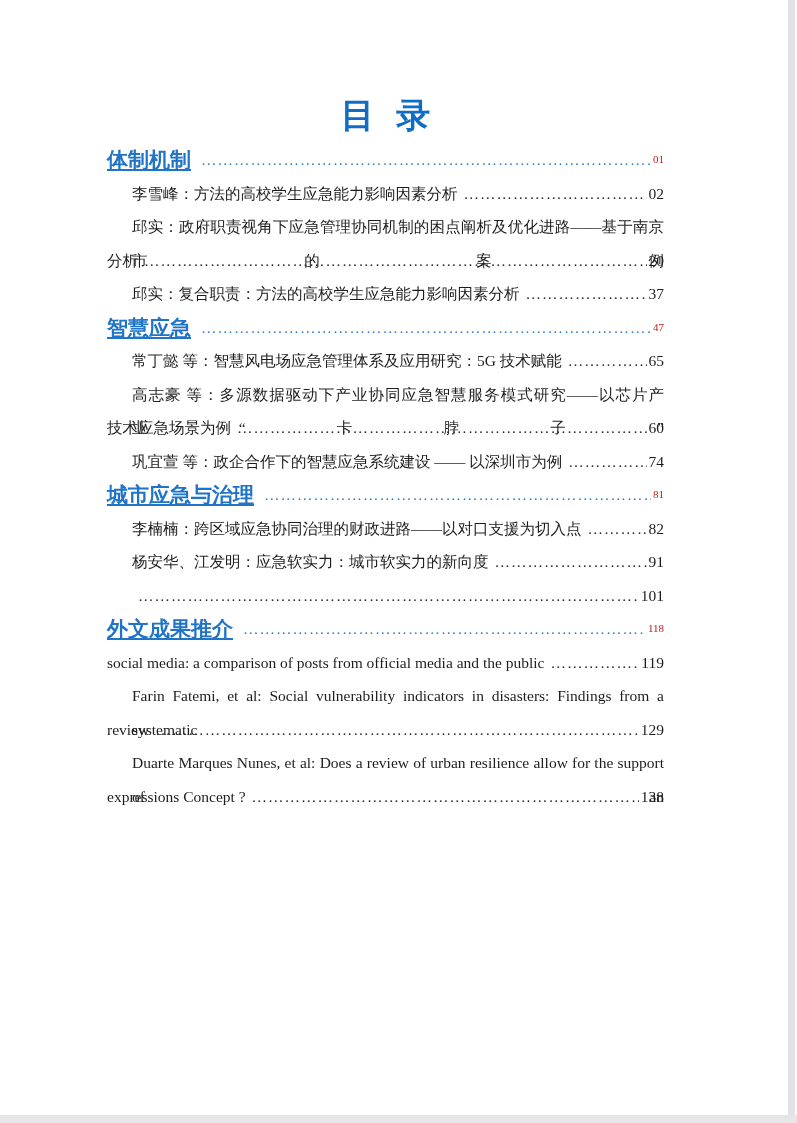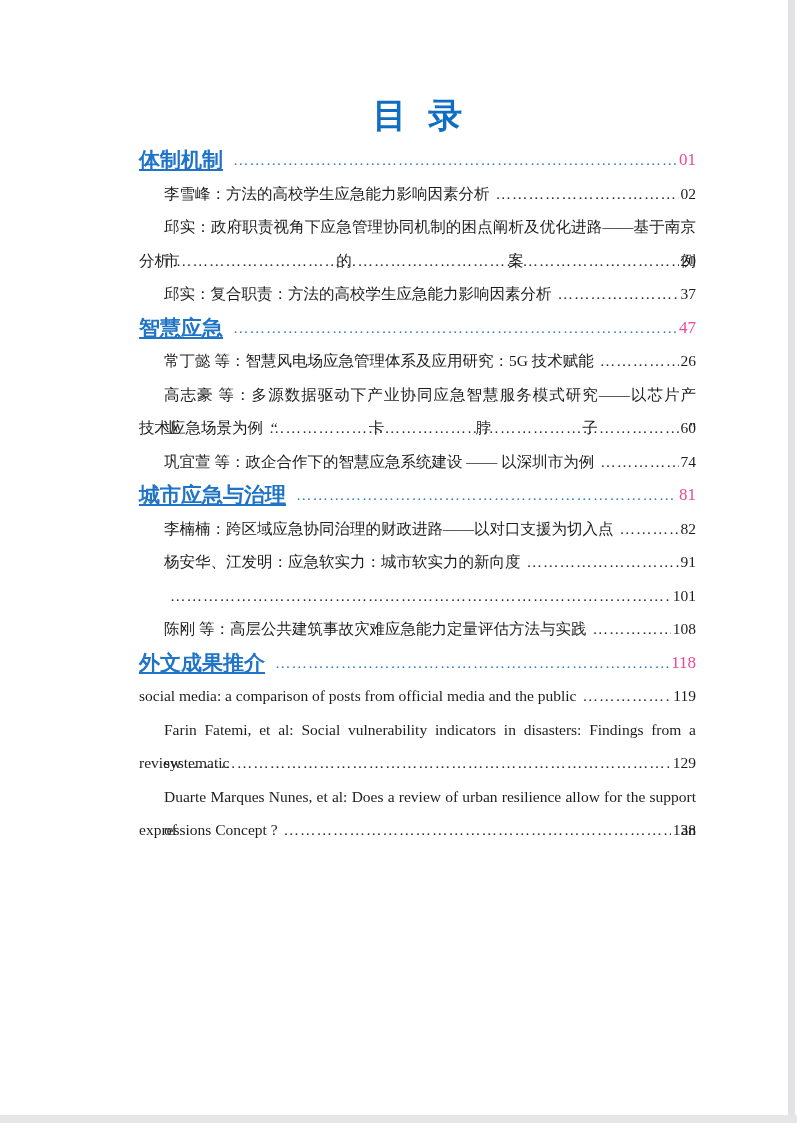--- a/index.html
+++ b/index.html
@@ -26,21 +26,21 @@
   .edge-bottom {
     position: absolute;
     left: 0;
     bottom: 0;
     width: 100%;
     height: 8px;
     background: #e6e6e8;
   }
   .content {
     position: absolute;
-    left: 139px;
+    left: 107px;
     top: 94px;
     width: 557px;
   }
   .doc-title {
     text-align: center;
     font-family: "Liberation Sans", sans-serif;
     font-weight: bold;
     font-size: 34px;
     line-height: 42px;
     color: #0f6dc3;
@@ -78,22 +78,22 @@
     font-weight: bold;
     font-size: 21px;
     color: #2074c8;
     text-decoration: underline;
   }
   .row.section .leader {
     color: #2e7ecb;
     margin-left: 10px;
   }
   .row.section .pagenum {
-    color: #ec4899;
-    font-size: 17px;
+    color: #b91c1c;
+    font-size: 11px;
   }
   
   .row.entry {
     padding-left: 25px;
   }
   
   .row.fill .text {
     flex: 1;
     white-space: normal;
     text-align: justify;
@@ -140,21 +140,21 @@
 
     <div class="row section">
       <span class="text">智慧应急</span>
       <span class="leader"></span>
       <span class="pagenum">47</span>
     </div>
 
     <div class="row entry">
       <span class="text">常丁懿 等：智慧风电场应急管理体系及应用研究：5G 技术赋能</span>
       <span class="leader"></span>
-      <span class="pagenum">26</span>
+      <span class="pagenum">65</span>
     </div>
 
     <div class="row entry fill">
       <span class="text">高志豪 等：多源数据驱动下产业协同应急智慧服务模式研究——以芯片产业“卡脖子”</span>
     </div>
 
     <div class="row cont">
       <span class="text">技术应急场景为例</span>
       <span class="leader"></span>
       <span class="pagenum">60</span>
@@ -182,25 +182,20 @@
       <span class="text">杨安华、江发明：应急软实力：城市软实力的新向度</span>
       <span class="leader"></span>
       <span class="pagenum">91</span>
     </div>
 
     <div class="row entry">
       <span class="leader"></span>
       <span class="pagenum">101</span>
     </div>
 
-    <div class="row entry">
-      <span class="text">陈刚 等：高层公共建筑事故灾难应急能力定量评估方法与实践</span>
-      <span class="leader"></span>
-      <span class="pagenum">108</span>
-    </div>
 
     <div class="row section">
       <span class="text">外文成果推介</span>
       <span class="leader"></span>
       <span class="pagenum">118</span>
     </div>
 
 
     <div class="row cont">
       <span class="text">social media: a comparison of posts from official media and the public</span>

